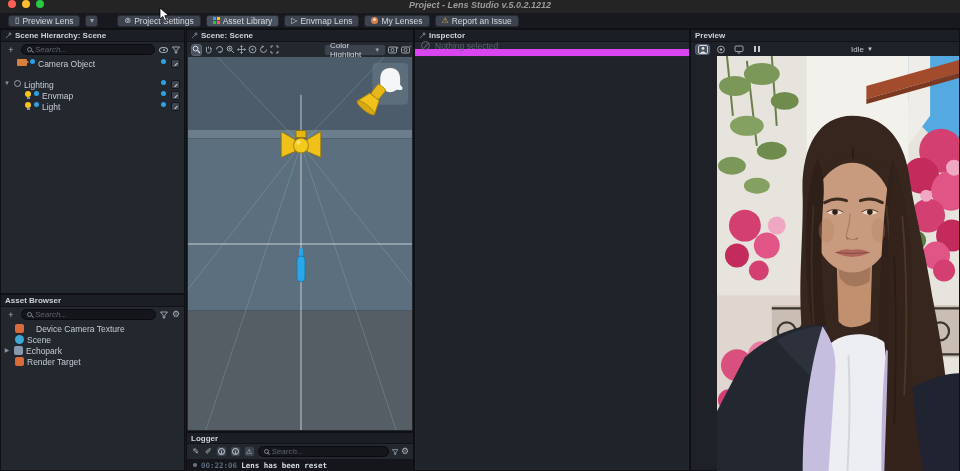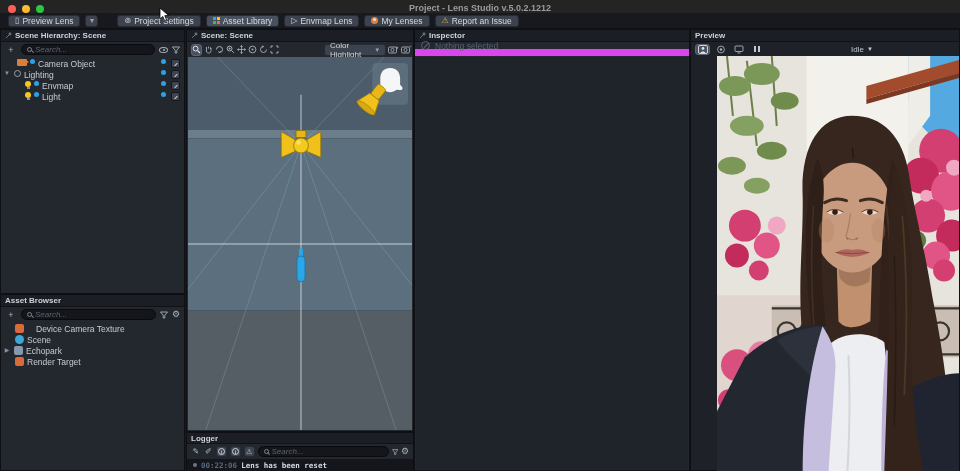--- a/index.html
+++ b/index.html
@@ -3,21 +3,21 @@
 <meta charset="utf-8">
 <style>
   * { margin:0; padding:0; box-sizing:border-box; }
   html,body { background:#0d0f12; }
   #app {
     position:relative; width:960px; height:471px; overflow:hidden;
     font-family:"Liberation Sans", sans-serif; color:#c9ced6;
     background:#17191f;
   }
   
-  .titlebar { position:absolute; left:0; top:0; width:960px; height:13px; background:#242424; display:flex; align-items:flex-end; }
+  .titlebar { position:absolute; left:0; top:0; width:960px; height:13px; background:#242424; display:flex; align-items:flex-start;font-style:italic; }
   .lights { display:flex; gap:6px; margin-left:8px; }
   .light { width:8px; height:8px; border-radius:50%; }
   .win-title { position:absolute; left:0; right:0; text-align:center; font-size:9px; font-weight:bold; color:#9b9b9b; }
   
   .topbar { position:absolute; left:0; top:13px; width:960px; height:16px; background:#17191f; display:flex; align-items:center; gap:5px; padding:0 8px; border-bottom:1px solid #0e1013; }
   .tbtn { height:12px; background:#3d434e; border:1px solid #262b33; border-radius:3px; display:flex; align-items:center; gap:3px; padding:0 6px; font-size:8.5px; color:#d6dade; white-space:nowrap; }
   .tbtn.hover { background:#4a515e; }
   .chevbtn { width:13px; height:12px; background:#3d434e; border:1px solid #262b33; border-radius:3px; display:flex; align-items:center; justify-content:center; font-size:7px; color:#9aa1ab; margin-right:14px; }
   .gicon { display:grid; grid-template-columns:3px 3px; grid-template-rows:3px 3px; gap:1px; }
   .gicon span { width:3px; height:3px; border-radius:0.5px; }
@@ -156,21 +156,21 @@
     </div>
     <div style="padding-top:2px;">
       <div class="trow" style="padding-left:16px;">
         <span class="cam-ic"></span>
         <span class="bdot" style="background:#2da0e8"></span>
         <span>Camera Object</span>
         <span class="spacer"></span>
         <span class="bdot" style="background:#2da0e8"></span>
         <span class="tgl"></span>
       </div>
-      <div class="trow" style="padding-left:2px;">
+      <div class="trow" style="padding-left:2px;margin-top:10px;">
         <span class="caret">▼</span>
         <span class="sun-ic"></span>
         <span>Lighting</span>
         <span class="spacer"></span>
         <span class="bdot" style="background:#2da0e8"></span>
         <span class="tgl"></span>
       </div>
       <div class="trow" style="padding-left:24px;">
         <span class="bulb"></span>
         <span class="bdot" style="background:#2da0e8"></span>

